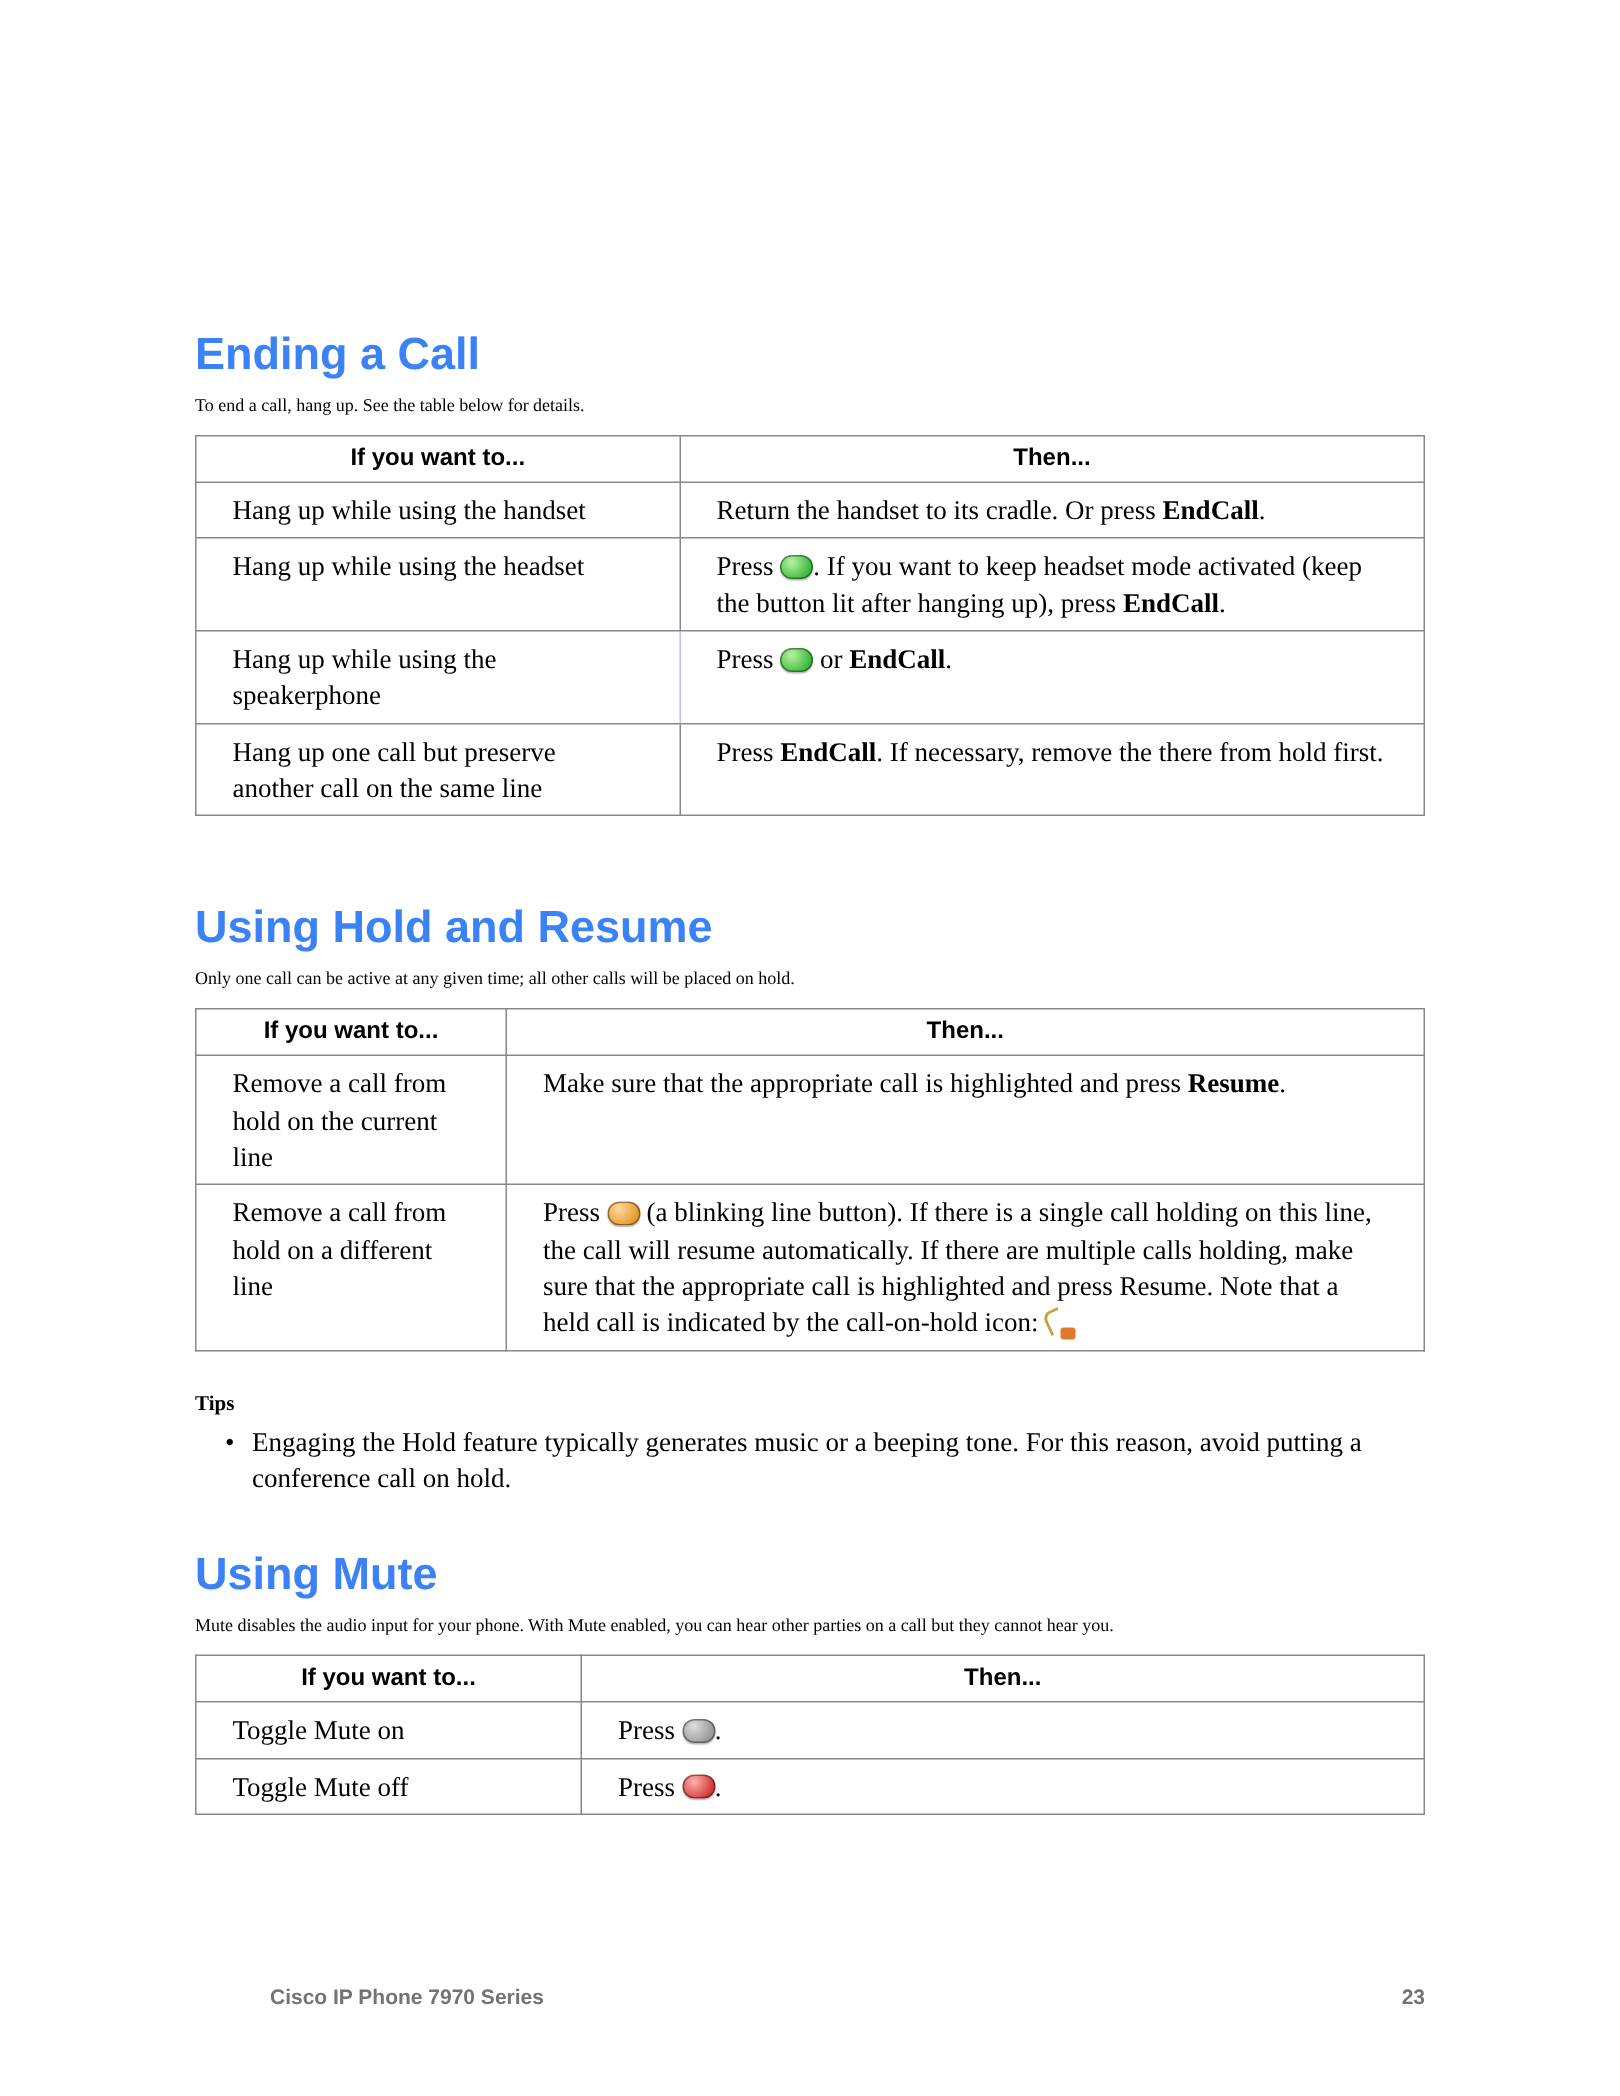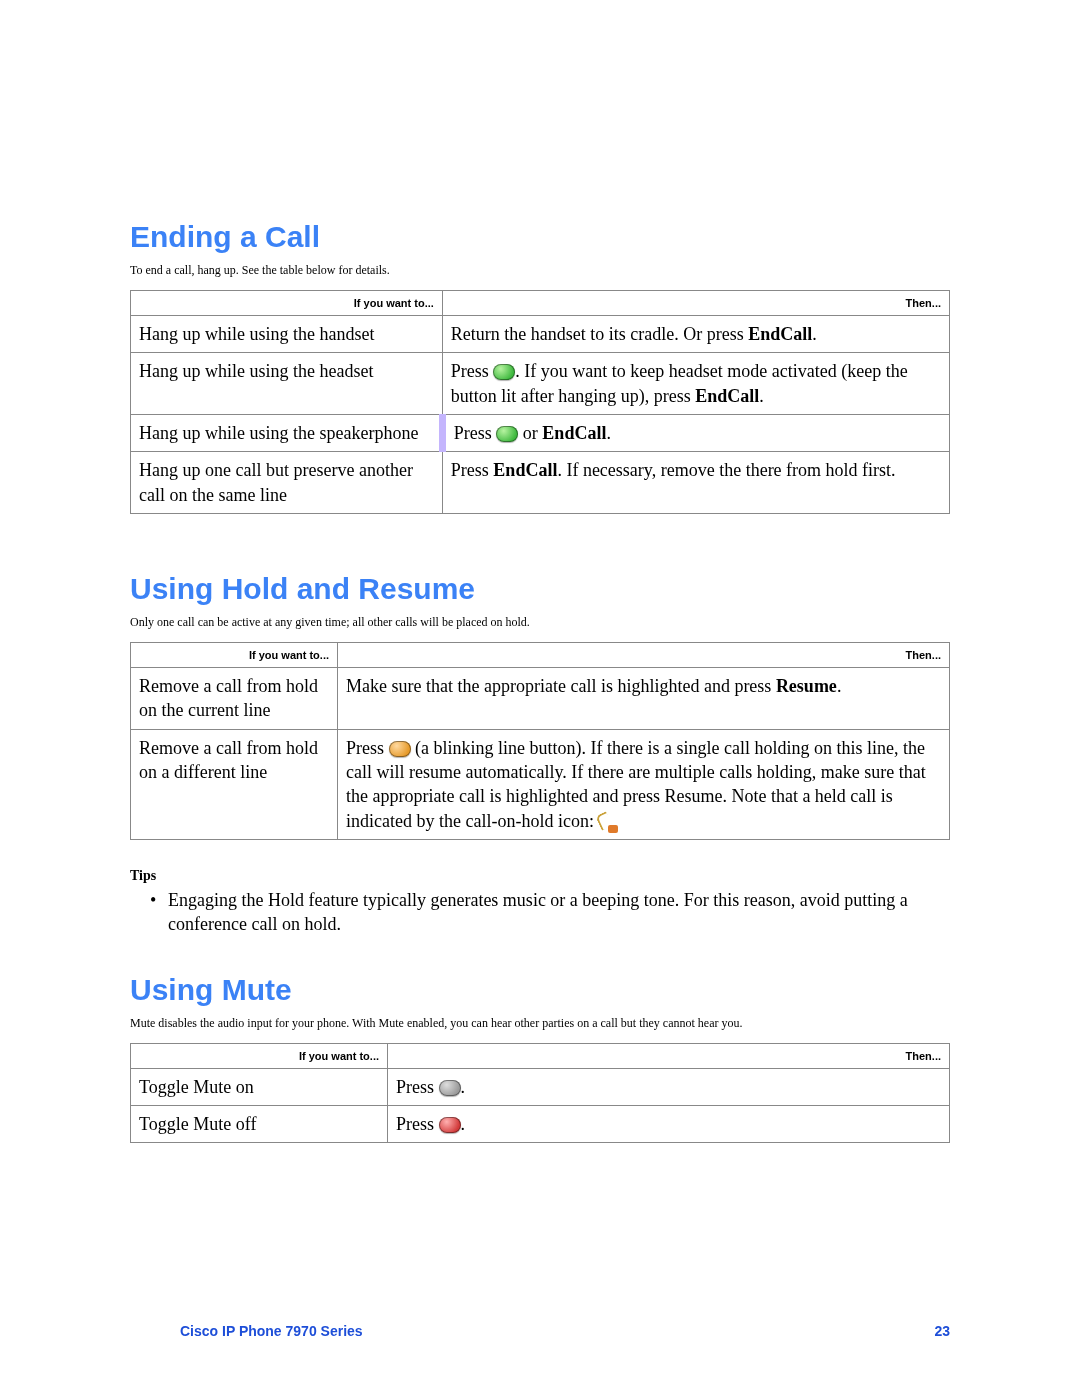--- a/index.html
+++ b/index.html
@@ -28,28 +28,28 @@
     line-height: 1.35;
   }
   table {
     width: 100%;
     border-collapse: collapse;
     font-size: 18px;
     margin-bottom: 28px;
   }
   th {
     font-family: Arial, Helvetica, sans-serif;
-    font-size: 11px;
-    text-align: right;
+    font-size: 16px;
+    text-align: center;
     font-weight: bold;
     padding: 6px 8px;
     vertical-align: top;
   }
   td {
-    padding: 6px 8px;
+    padding: 6px 24px;
     vertical-align: top;
     line-height: 1.35;
   }
   th, td {
     border: 1px solid #888;
   }
   .bold { font-weight: bold; }
   .tips-head {
     font-family: Liberation Serif, serif;
     font-weight: bold;
@@ -61,21 +61,21 @@
   .footer {
     position: absolute;
     bottom: 58px;
     left: 180px;
     right: 130px;
     display: flex;
     justify-content: space-between;
     font-family: Arial, Helvetica, sans-serif;
     font-weight: bold;
     font-size: 14px;
-    color: #1d4ed8;
+    color: #737373;
   }
   .icon-btn {
     display: inline-block;
     vertical-align: middle;
     width: 22px; height: 16px;
     border-radius: 10px;
     box-shadow: inset 0 0 0 1px rgba(0,0,0,0.4), 0 1px 1px rgba(0,0,0,0.3);
     position: relative;
     top: -1px;
   }
@@ -118,21 +118,21 @@
         <span>Return the handset to its cradle. Or press </span><span class="bold">EndCall</span><span>.</span>
       </td>
     </tr>
     <tr>
       <td>Hang up while using the headset</td>
       <td>
         <span>Press </span><span class="icon-btn ic-green"></span><span>. If you want to keep headset mode activated (keep the button lit after hanging up), press </span><span class="bold">EndCall</span><span>.</span>
       </td>
     </tr>
     <tr>
-      <td style="border-right:7px solid #c4b5fd;">Hang up while using the speakerphone</td>
+      <td style="border-right:1px solid #c4b5fd;">Hang up while using the speakerphone</td>
       <td>
         <span>Press </span><span class="icon-btn ic-green"></span><span> or </span><span class="bold">EndCall</span><span>.</span>
       </td>
     </tr>
     <tr>
       <td>Hang up one call but preserve another call on the same line</td>
       <td>
         <span>Press </span><span class="bold">EndCall</span><span>. If necessary, remove the there from hold first.</span>
       </td>
     </tr>

